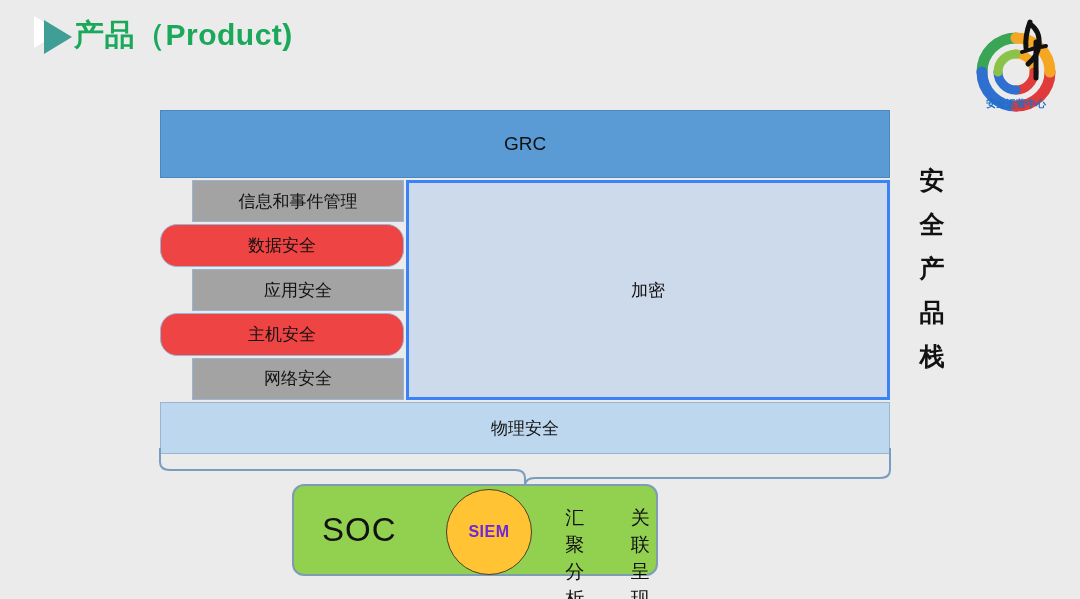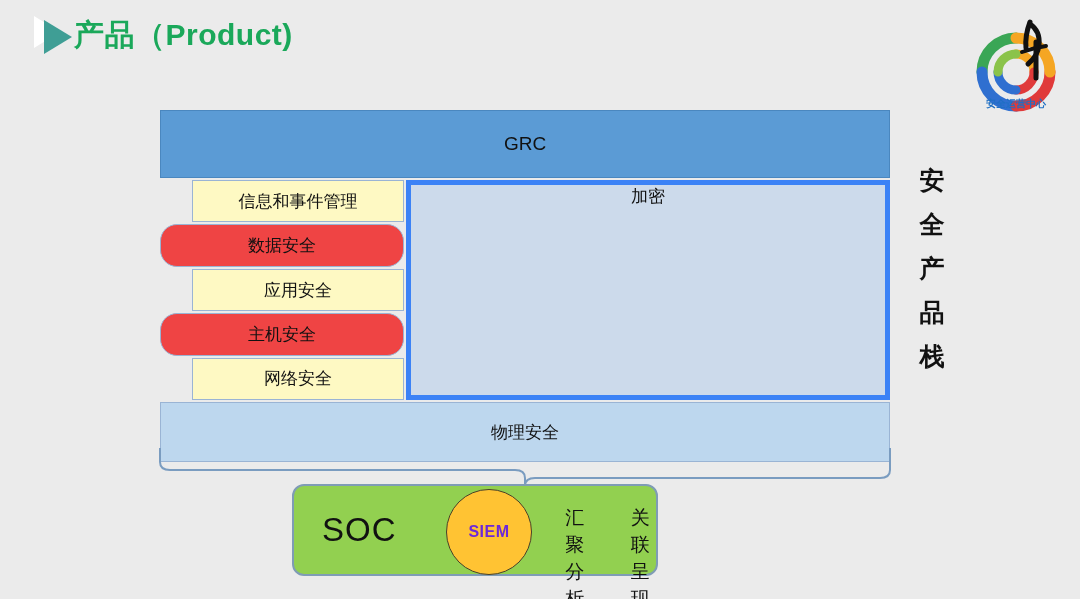--- a/index.html
+++ b/index.html
@@ -105,34 +105,35 @@
   .layer-box {
     flex: 1;
     margin-bottom: 2px;
     border: 1px solid #9ab4d4;
     display: flex;
     align-items: center;
     justify-content: center;
     font-size: 17px;
   }
   .layer-box:last-child { margin-bottom: 0; }
-  .layer-box.shade-a { background: #fef9c3; margin-left: 32px; }
+  .layer-box.shade-a { background: #a3a3a3; margin-left: 32px; }
   .layer-box.shade-b { background: #ef4444; border-radius: 17px; }
 
   #encryption-column {
     flex: 1;
     background: #ccdaeb;
-    border: 5px solid #3b82f6;
-    display: flex;
+    border: 3px solid #3b82f6;
+    display: flex;
+    align-items: center;
     justify-content: center;
     font-size: 17px;
   }
 
   #physical-band {
-    height: 60px;
+    height: 52px;
     margin-top: 2px;
     background: #bdd7ee;
     border-color: #9ab4d4;
   }
 
   
   #stack-caption {
     position: absolute;
     left: 912px;
     top: 158px;

